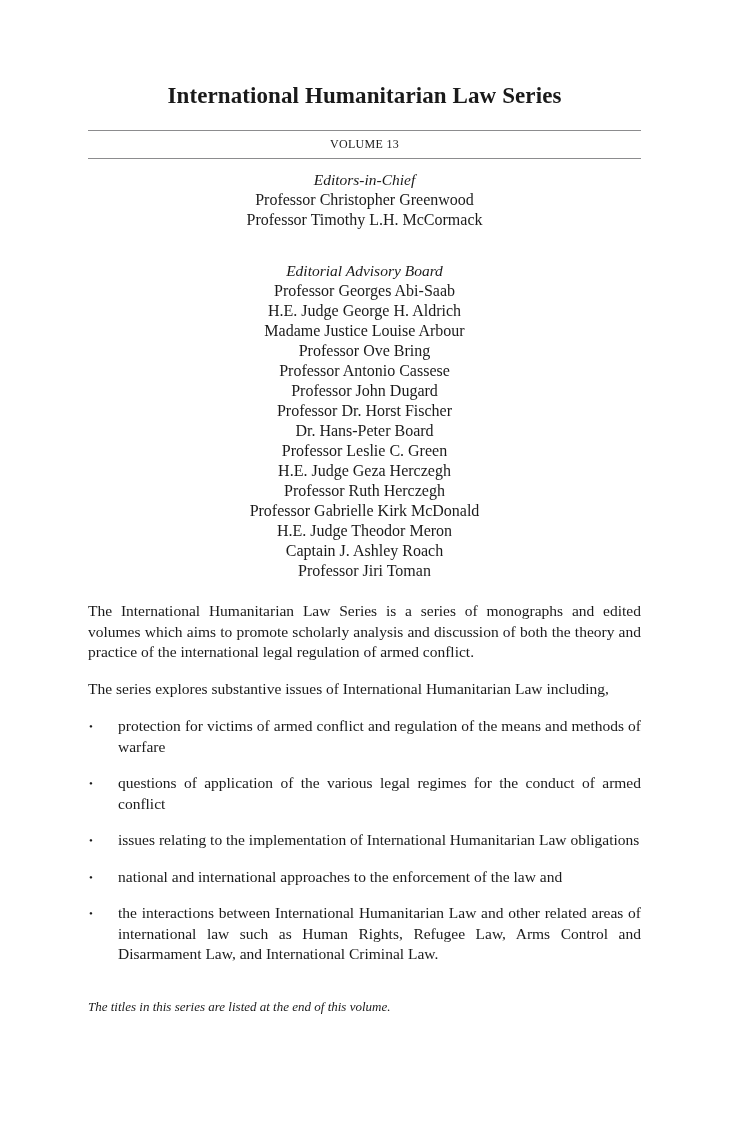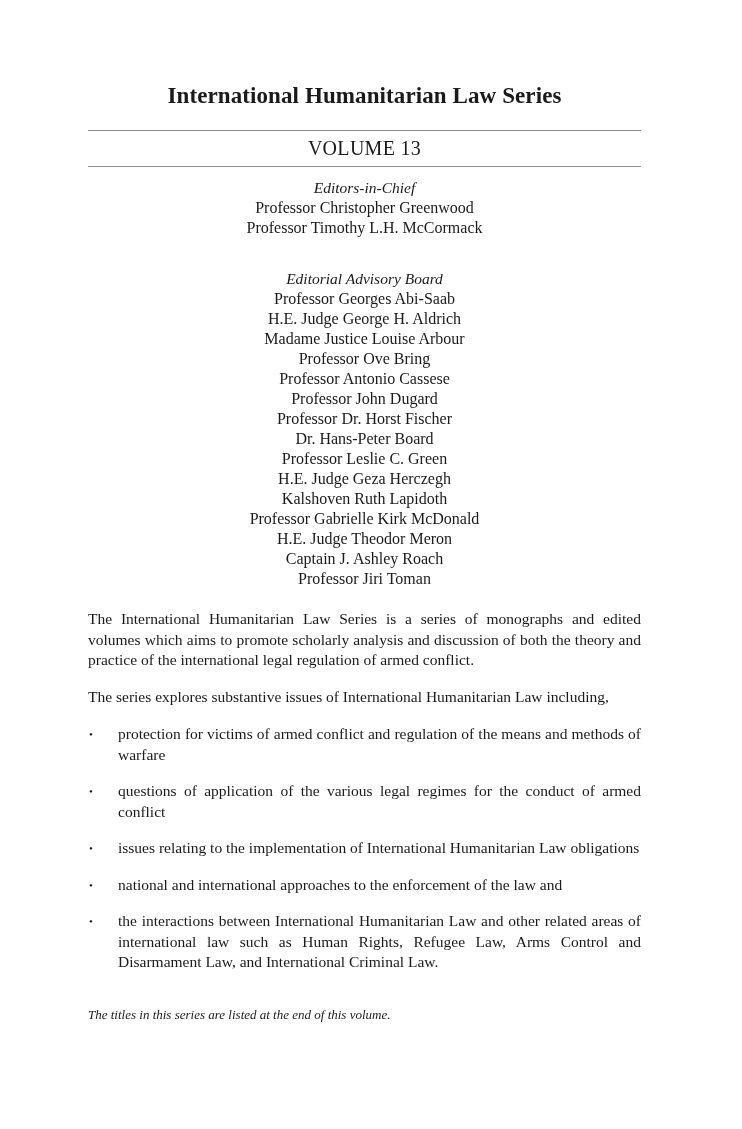--- a/index.html
+++ b/index.html
@@ -40,21 +40,21 @@
   }
   .rule {
     height: 0;
     border-top: 1px solid #8c8c8e;
     margin: 0;
   }
   .rule-top { margin-top: 22px; }
   .rule-bottom { margin-top: 0; }
   .volume {
     text-align: center;
-    font-size: 20px;
+    font-size: 12px;
     padding: 6px 0 6px;
     letter-spacing: 0.3px;
   }
 
   
   .centered-block {
     text-align: center;
   }
   .block-heading {
     font-style: italic;
@@ -129,21 +129,21 @@
       <div class="name-line">Professor Georges Abi-Saab</div>
       <div class="name-line">H.E. Judge George H. Aldrich</div>
       <div class="name-line">Madame Justice Louise Arbour</div>
       <div class="name-line">Professor Ove Bring</div>
       <div class="name-line">Professor Antonio Cassese</div>
       <div class="name-line">Professor John Dugard</div>
       <div class="name-line">Professor Dr. Horst Fischer</div>
       <div class="name-line">Dr. Hans-Peter Board</div>
       <div class="name-line">Professor Leslie C. Green</div>
       <div class="name-line">H.E. Judge Geza Herczegh</div>
-      <div class="name-line">Kalshoven Ruth Lapidoth</div>
+      <div class="name-line">Professor Ruth Herczegh</div>
       <div class="name-line">Professor Gabrielle Kirk McDonald</div>
       <div class="name-line">H.E. Judge Theodor Meron</div>
       <div class="name-line">Captain J. Ashley Roach</div>
       <div class="name-line">Professor Jiri Toman</div>
     </div>
 
     <p class="body-text para-first">The International Humanitarian Law Series is a series of monographs and edited volumes which aims to promote scholarly analysis and discussion of both the theory and practice of the international legal regulation of armed conflict.</p>
     <p class="body-text para-second">The series explores substantive issues of International Humanitarian Law including,</p>
 
     <ul class="bullet-list">

